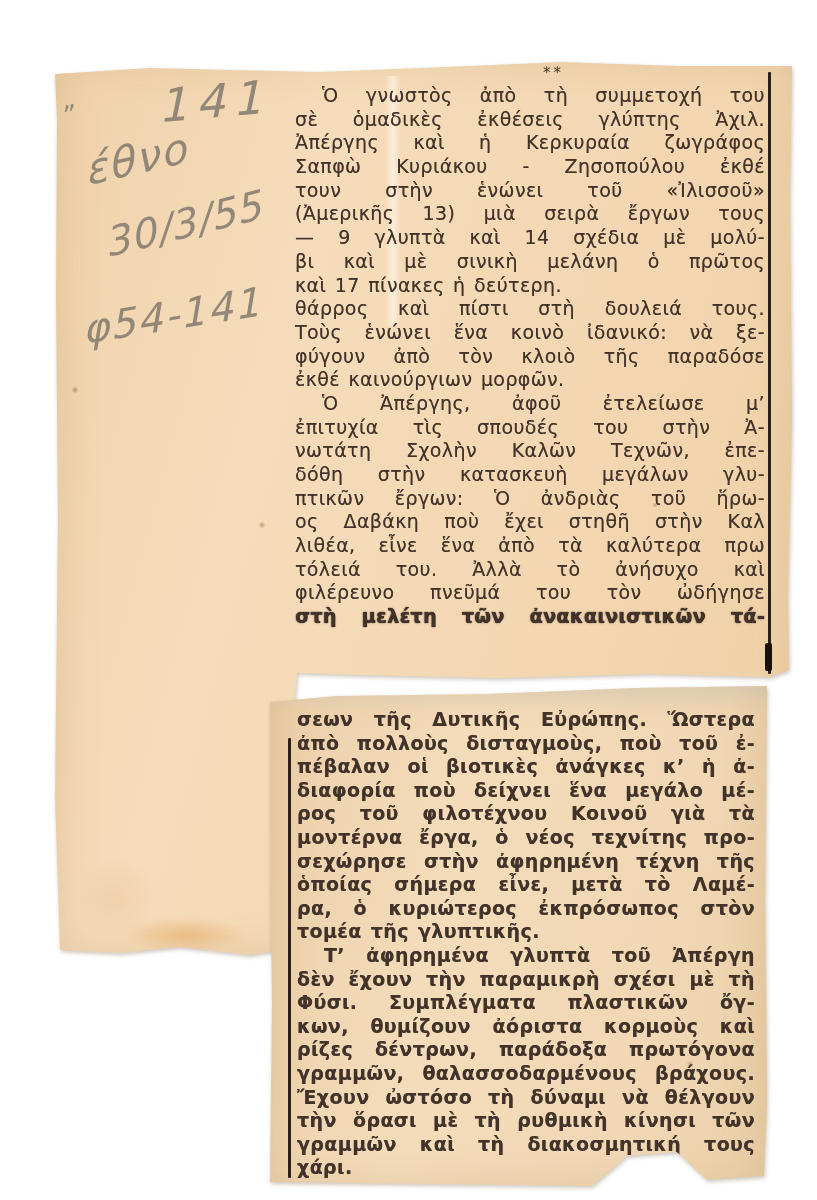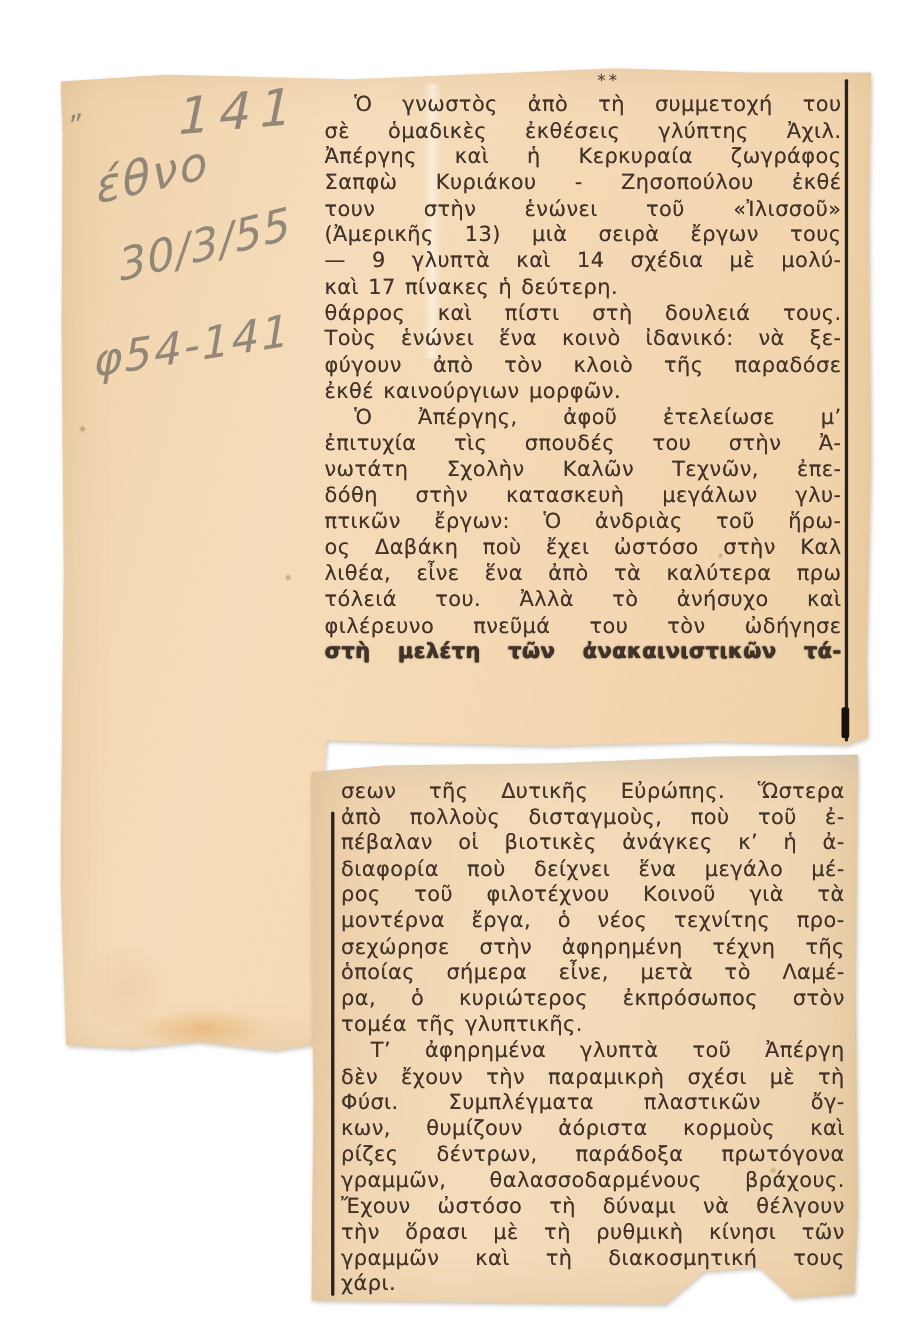--- a/index.html
+++ b/index.html
@@ -25,21 +25,21 @@
         195px 897px,125px 889px,65px 895px,5px 892px,
         0px 740px,3px 460px,1px 240px,2px 62px);}
   .crease{position:absolute;left:330px;top:18px;width:16px;height:250px;
           background:linear-gradient(90deg,rgba(255,255,255,0),rgba(255,252,245,.55),rgba(255,255,255,0));}
   .rule{position:absolute;background:#2c211a;border-radius:1px;}
   .rule1{left:713px;top:14px;width:3px;height:602px;}
   .ink-blob{position:absolute;left:710px;top:585px;width:7px;height:28px;background:#17110c;border-radius:2px;}
   .footnote{position:absolute;left:488px;top:6px;font-size:15px;letter-spacing:3px;color:#453528;}
 
   
-  .c2wrap{left:283px;top:684px;width:497px;height:506px;}
+  .c2wrap{left:270px;top:684px;width:497px;height:506px;font-weight:bold;}
   .c2{width:497px;height:506px;
       background:
         linear-gradient(180deg,rgba(222,211,192,.8) 0px,rgba(222,211,192,0) 26px),
         radial-gradient(5px 5px at 420px 380px, rgba(140,90,45,.4), rgba(140,90,45,0) 70%),
         linear-gradient(100deg,#eccfa9,#f4dcba 35%,#f1d7b4 75%,#ead0a8);
       clip-path:polygon(0px 18px,67px 12px,217px 10px,367px 4px,497px 2px,
         495px 216px,497px 416px,494px 492px,
         437px 496px,407px 468px,357px 472px,322px 502px,167px 500px,0px 498px,
         2px 316px,0px 176px);}
   .rule2{left:18px;top:54px;width:2.5px;height:440px;}
@@ -76,31 +76,32 @@
       <div class="ink-blob"></div>
       <div class="footnote">**</div>
       <div class="col col1">
           <div class="tline ind">Ὁ γνωστὸς ἀπὸ τὴ συμμετοχή του</div>
           <div class="tline">σὲ ὁμαδικὲς ἐκθέσεις γλύπτης Ἀχιλ.</div>
           <div class="tline">Ἀπέργης καὶ ἡ Κερκυραία ζωγράφος</div>
           <div class="tline">Σαπφὼ Κυριάκου - Ζησοπούλου ἐκθέ</div>
           <div class="tline">τουν στὴν ἑνώνει τοῦ «Ἰλισσοῦ»</div>
           <div class="tline">(Ἀμερικῆς 13) μιὰ σειρὰ ἔργων τους</div>
           <div class="tline">— 9 γλυπτὰ καὶ 14 σχέδια μὲ μολύ-</div>
+          <div class="tline">βι καὶ μὲ σινικὴ μελάνη ὁ πρῶτος</div>
           <div class="tline shrt">καὶ 17 πίνακες ἡ δεύτερη.</div>
           <div class="tline">θάρρος καὶ πίστι στὴ δουλειά τους.</div>
           <div class="tline">Τοὺς ἑνώνει ἕνα κοινὸ ἰδανικό: νὰ ξε-</div>
           <div class="tline">φύγουν ἀπὸ τὸν κλοιὸ τῆς παραδόσε</div>
           <div class="tline shrt">ἐκθέ καινούργιων μορφῶν.</div>
           <div class="tline ind">Ὁ Ἀπέργης, ἀφοῦ ἐτελείωσε μ’</div>
           <div class="tline">ἐπιτυχία τὶς σπουδές του στὴν Ἀ-</div>
           <div class="tline">νωτάτη Σχολὴν Καλῶν Τεχνῶν, ἐπε-</div>
           <div class="tline">δόθη στὴν κατασκευὴ μεγάλων γλυ-</div>
           <div class="tline">πτικῶν ἔργων: Ὁ ἀνδριὰς τοῦ ἥρω-</div>
-          <div class="tline">ος Δαβάκη ποὺ ἔχει ὠστόσο στὴν Καλ</div>
+          <div class="tline">ος Δαβάκη ποὺ ἔχει στηθῆ στὴν Καλ</div>
           <div class="tline">λιθέα, εἶνε ἕνα ἀπὸ τὰ καλύτερα πρω</div>
           <div class="tline">τόλειά του. Ἀλλὰ τὸ ἀνήσυχο καὶ</div>
           <div class="tline">φιλέρευνο πνεῦμά του τὸν ὠδήγησε</div>
           <div class="tline emph">στὴ μελέτη τῶν ἀνακαινιστικῶν τά-</div>
         </div>
     </div>
   </div>
 
   <div class="hw hw-num">141</div>
   <div class="hw hw-quote">”</div>

